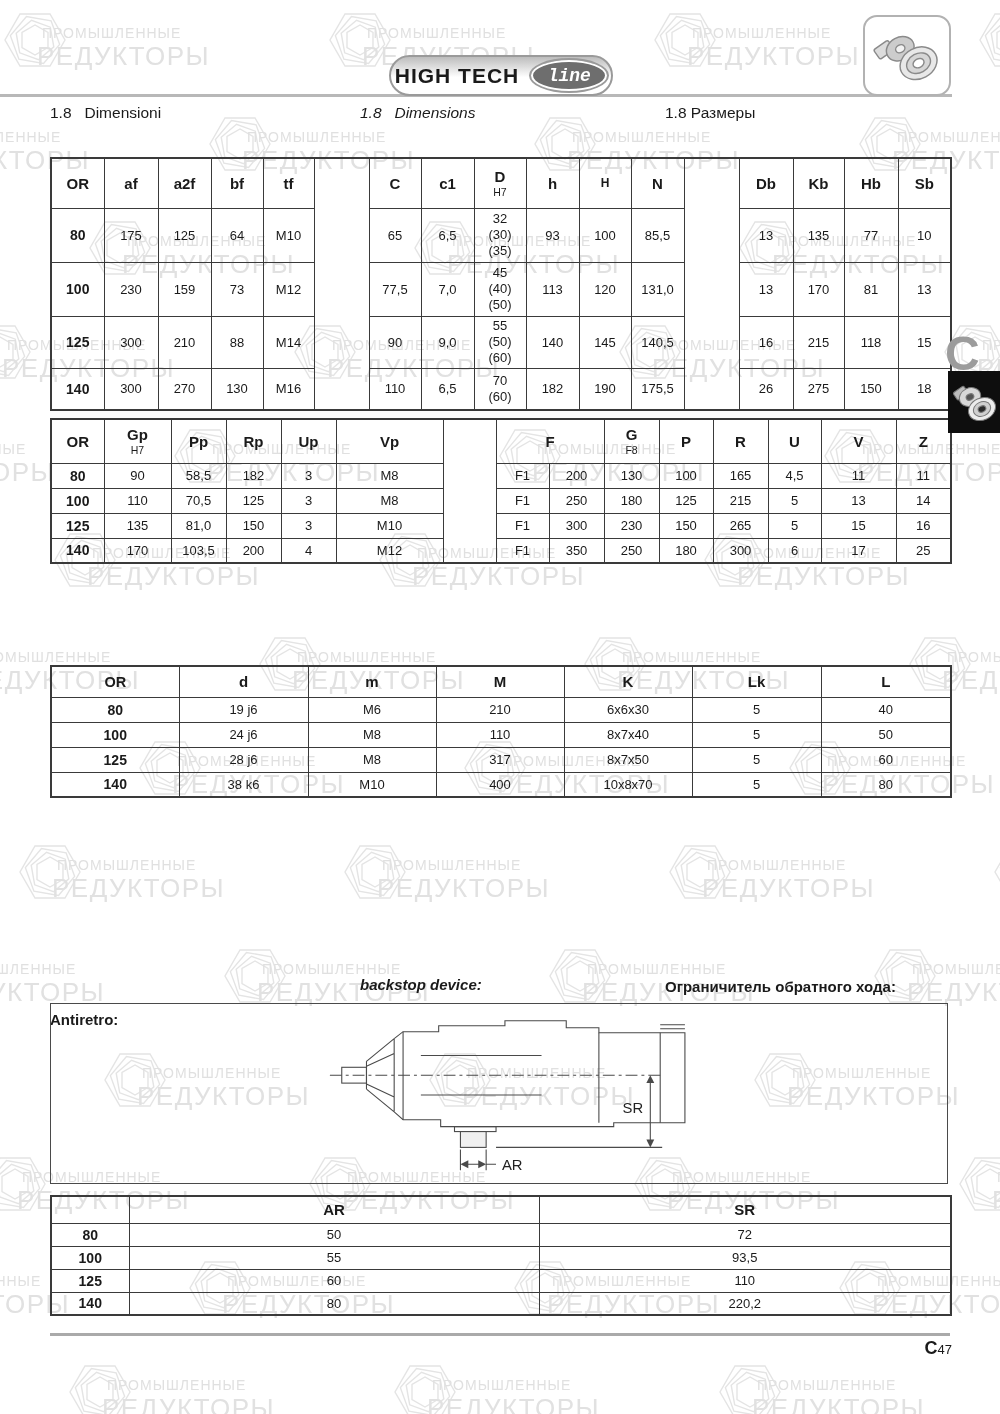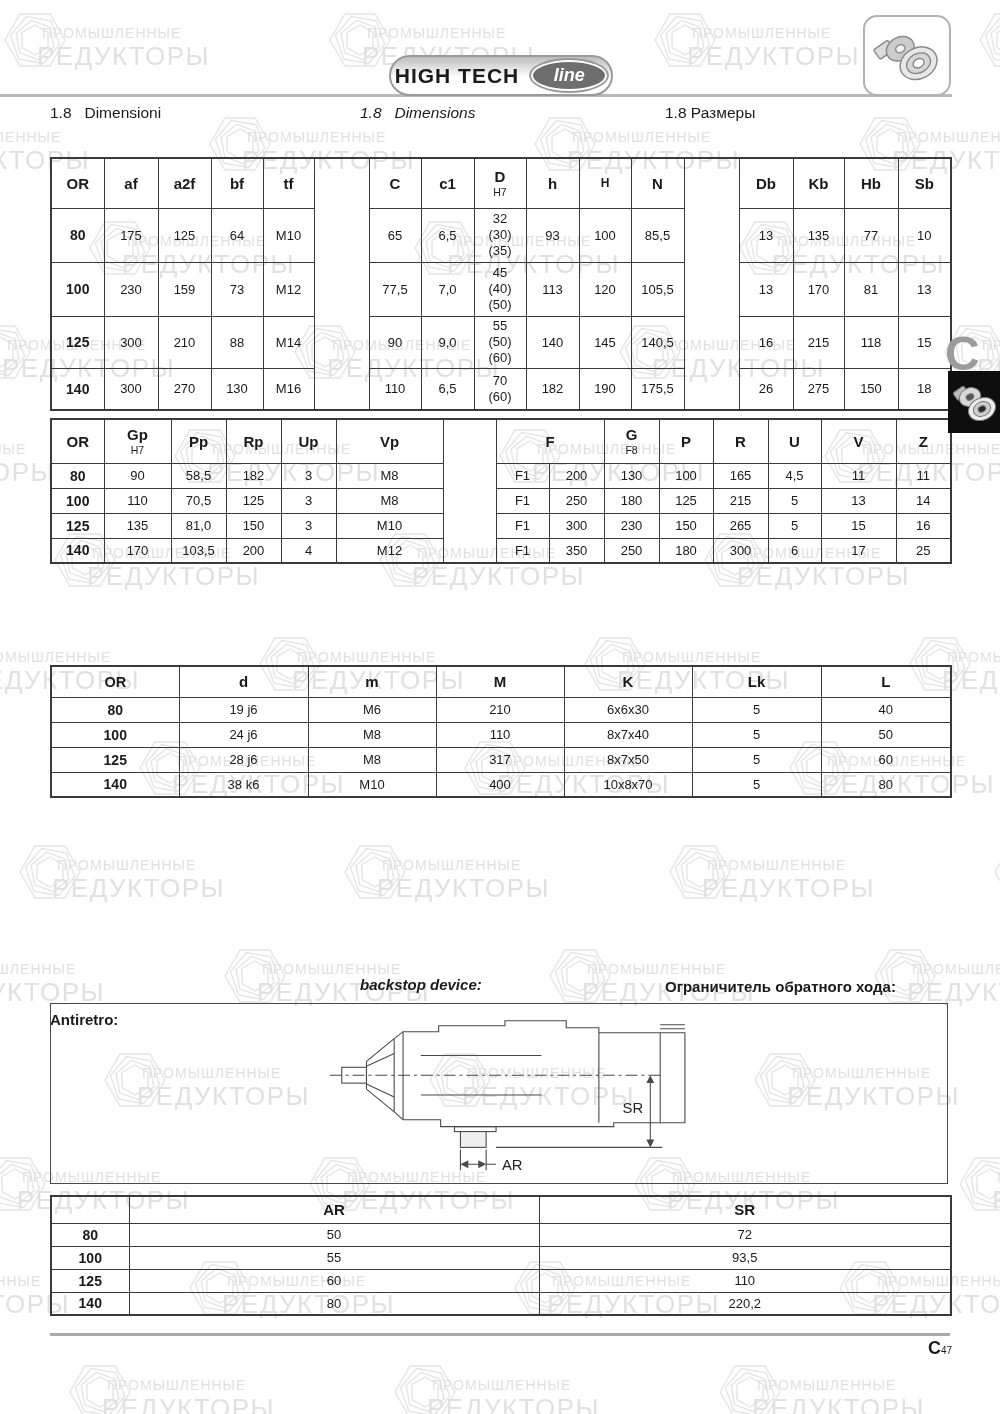--- a/index.html
+++ b/index.html
@@ -15,21 +15,21 @@
   .z{position:absolute;z-index:2;}
 
   
   .hline{left:0;top:94px;width:952px;height:3px;background:#b8b8b8;}
   .pill{left:389px;top:55px;width:224px;height:41px;border-radius:22px;border:2px solid #9a9a9a;
         background:linear-gradient(180deg,#bdbdbd 0%,#ffffff 55%);
         display:flex;align-items:center;justify-content:center;gap:12px;box-sizing:border-box;}
   .brand{font-weight:bold;font-size:21px;letter-spacing:1px;white-space:pre;}
   .loval{width:76px;height:31px;border-radius:50%;background:#6e6e6e;border:2px solid #fff;outline:2px solid #9a9a9a;
          display:flex;align-items:center;justify-content:center;box-sizing:border-box;}
-  .ltext{font-family:Liberation Sans, sans-serif;font-style:italic;font-weight:bold;color:#fff;font-size:18px;}
+  .ltext{font-family:Liberation Mono, monospace;font-style:italic;font-weight:bold;color:#fff;font-size:18px;}
   .badge{left:863px;top:15px;width:88px;height:81px;border:2px solid #b2b2b2;border-radius:14px;background:#fff;box-sizing:border-box;}
 
   
   .title{font-size:15.5px;font-weight:normal;white-space:pre;}
   .it{left:50px;top:104px;}
   .en{left:360px;top:104px;font-style:italic;}
   .ru{left:665px;top:104px;}
 
   
   table.dims{position:absolute;z-index:2;border-collapse:collapse;table-layout:fixed;background:transparent;
@@ -52,21 +52,21 @@
   .lab.en2{left:360px;top:976px;font-style:italic;}
   .lab.ru2{left:665px;top:978px;}
 
   
   .drawbox{left:50px;top:1003px;width:898px;height:181px;border:1px solid #4a4a4a;box-sizing:border-box;}
 
   
   .fline{left:50px;top:1333px;width:900px;height:3px;background:#aaaaaa;}
   .pageno{left:830px;top:1338px;width:122px;text-align:right;}
   .pageno .pc{font-size:18px;font-weight:bold;}
-  .pageno .pn{font-size:10px;}
+  .pageno .pn{font-size:13px;}
 
   
   .sideC{left:945px;top:330px;font-size:48px;font-weight:bold;color:#9c9c9c;line-height:1;}
   .sidebox{left:948px;top:371px;width:52px;height:62px;background:#0e0e0e;}
 </style>
 </head>
 <body>
 
 <div class="page">
 
@@ -737,21 +737,21 @@
       <td>159</td>
       <td>73</td>
       <td>M12</td>
       <td>77,5</td>
       <td>7,0</td>
       <td class="pre">45
 (40)
 (50)</td>
       <td>113</td>
       <td>120</td>
-      <td>105,5</td>
+      <td>131,0</td>
       <td>13</td>
       <td>170</td>
       <td>81</td>
       <td>13</td>
     </tr>
     <tr class="h52">
       <th class="rl">125</th>
       <td>300</td>
       <td>210</td>
       <td>88</td>

